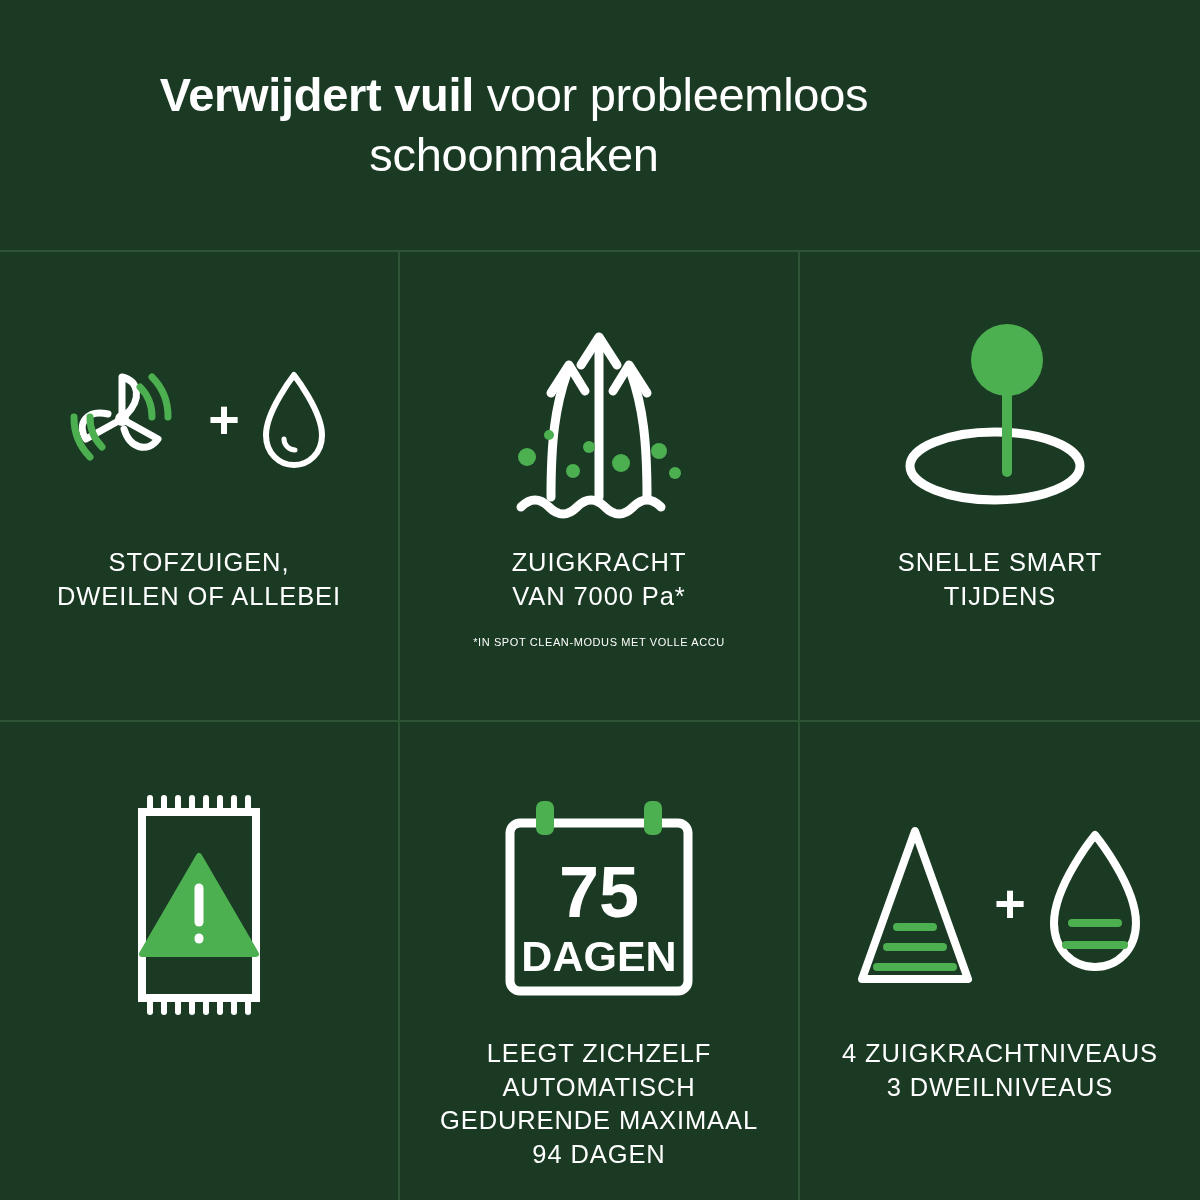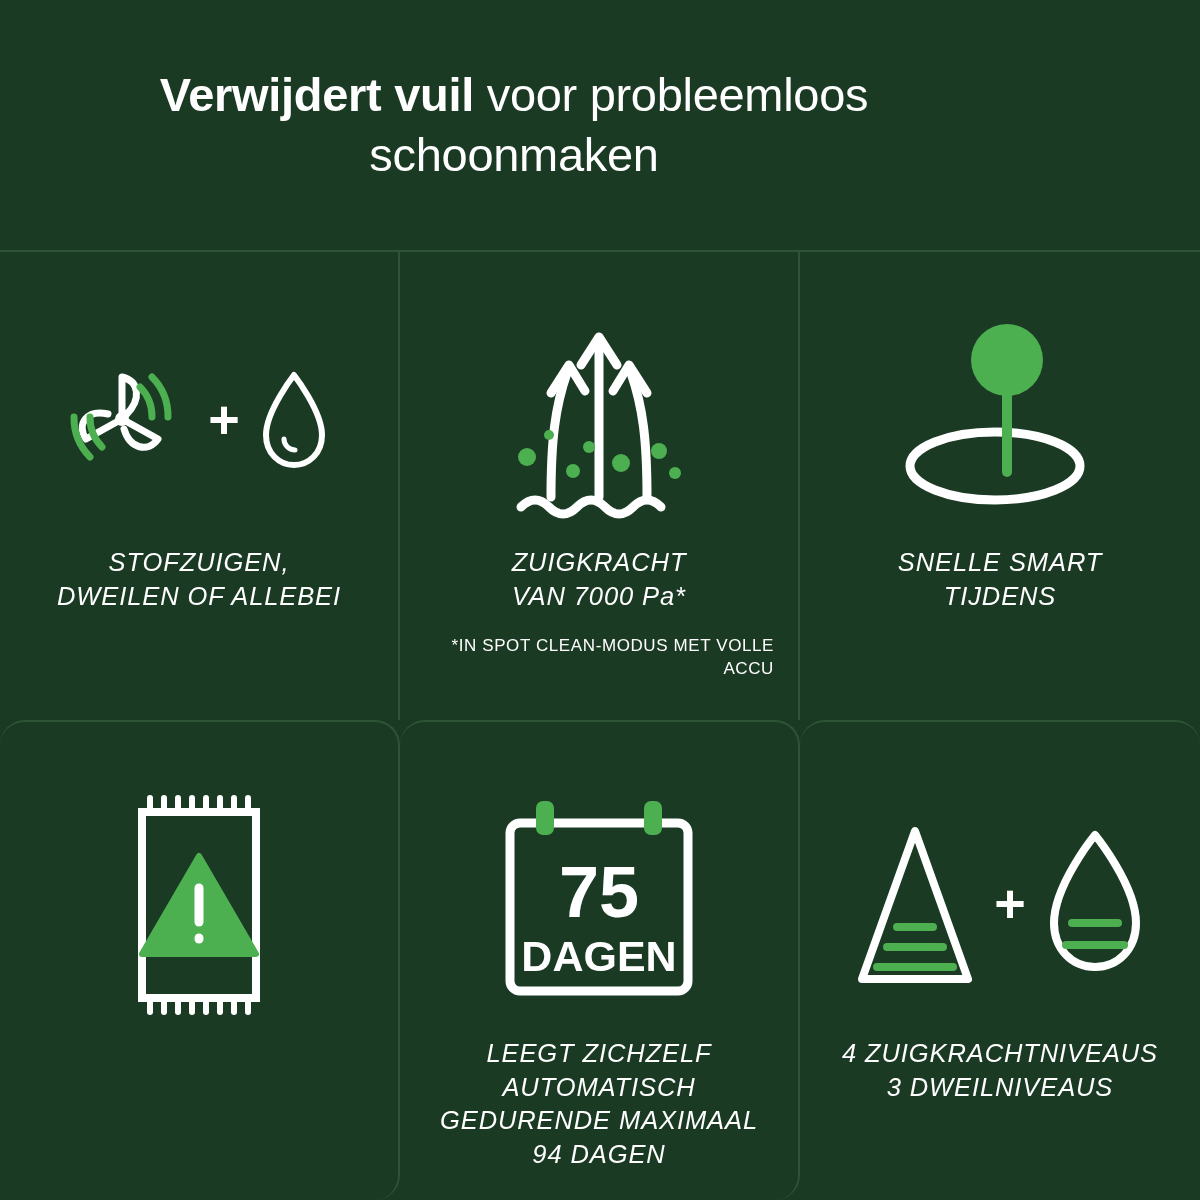--- a/index.html
+++ b/index.html
@@ -56,45 +56,43 @@
     display: flex;
     flex-direction: column;
     align-items: center;
     padding: 44px 24px 10px 24px;
   }
   .cell:nth-child(3n) {
     border-right: none;
   }
   .cell.row2 {
     padding-top: 50px;
-    border-radius: 25px;
   }
   .icon-wrap {
     height: 250px;
     display: flex;
     align-items: center;
     justify-content: center;
     width: 100%;
   }
   .cell.row2 .icon-wrap {
     height: 265px;
   }
   .caption {
     text-align: center;
     font-size: 25.5px;
     line-height: 1.32;
     letter-spacing: 0.9px;
     color: #ffffff;
     white-space: pre-line;
-    font-style: italic;
   }
   .footnote {
     margin-top: 22px;
-    text-align: right;
-    font-size: 17px;
+    text-align: center;
+    font-size: 11px;
     line-height: 1.34;
     letter-spacing: 0.6px;
     color: #ffffff;
     max-width: 360px;
     white-space: pre-line;
   }
   .plus {
     font-size: 54px;
     font-weight: 700;
     color: #ffffff;

